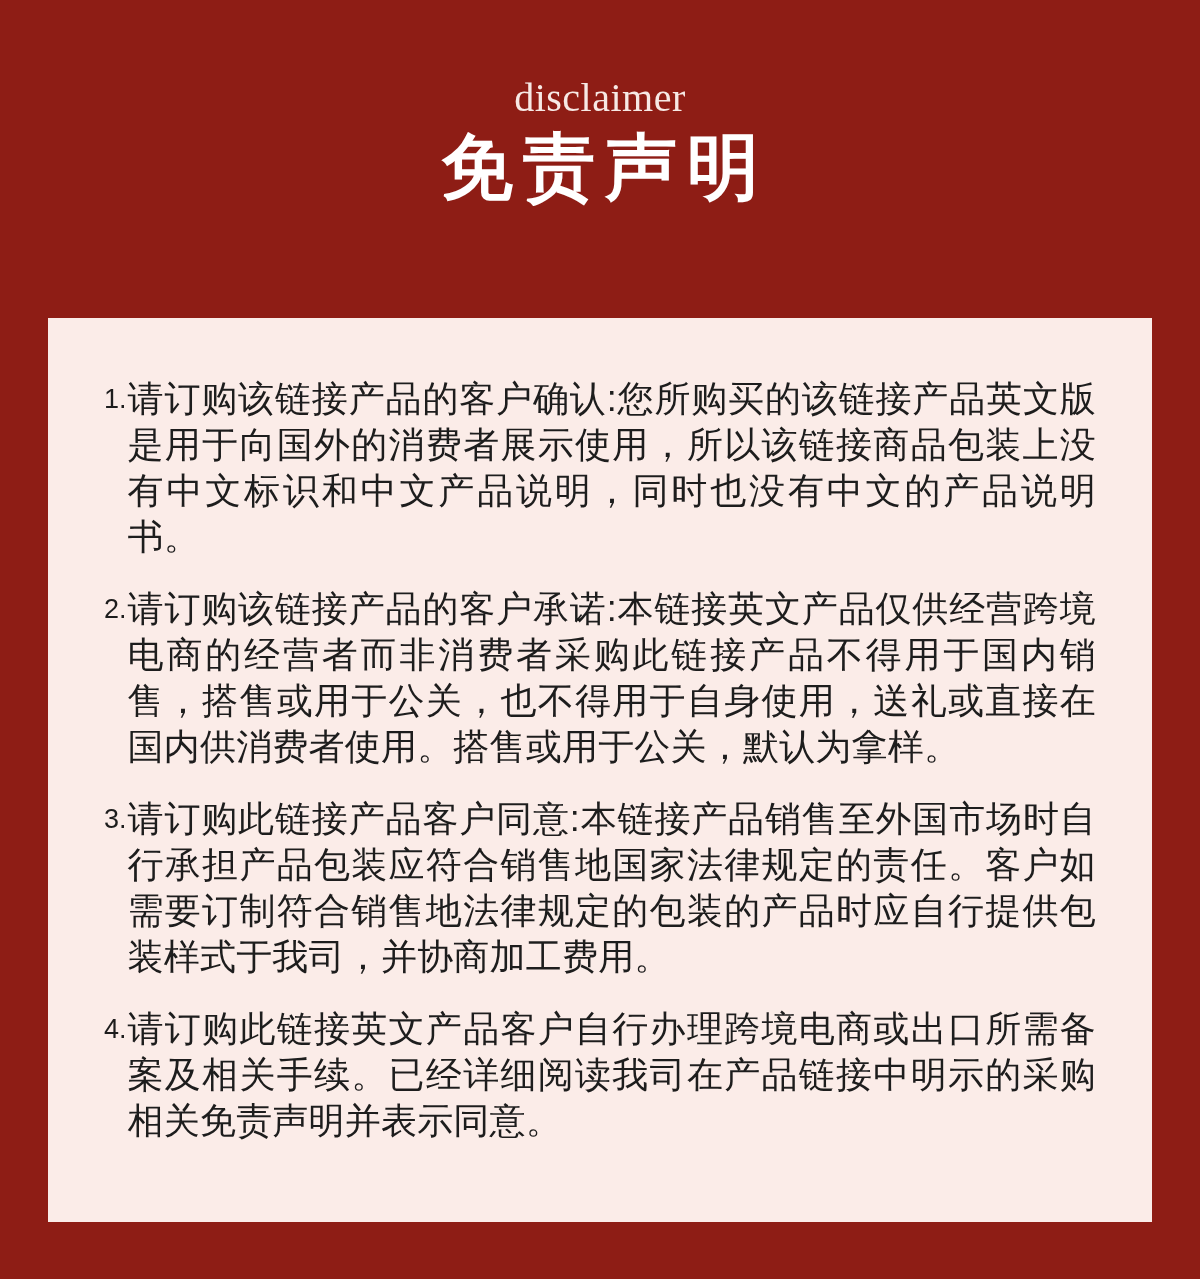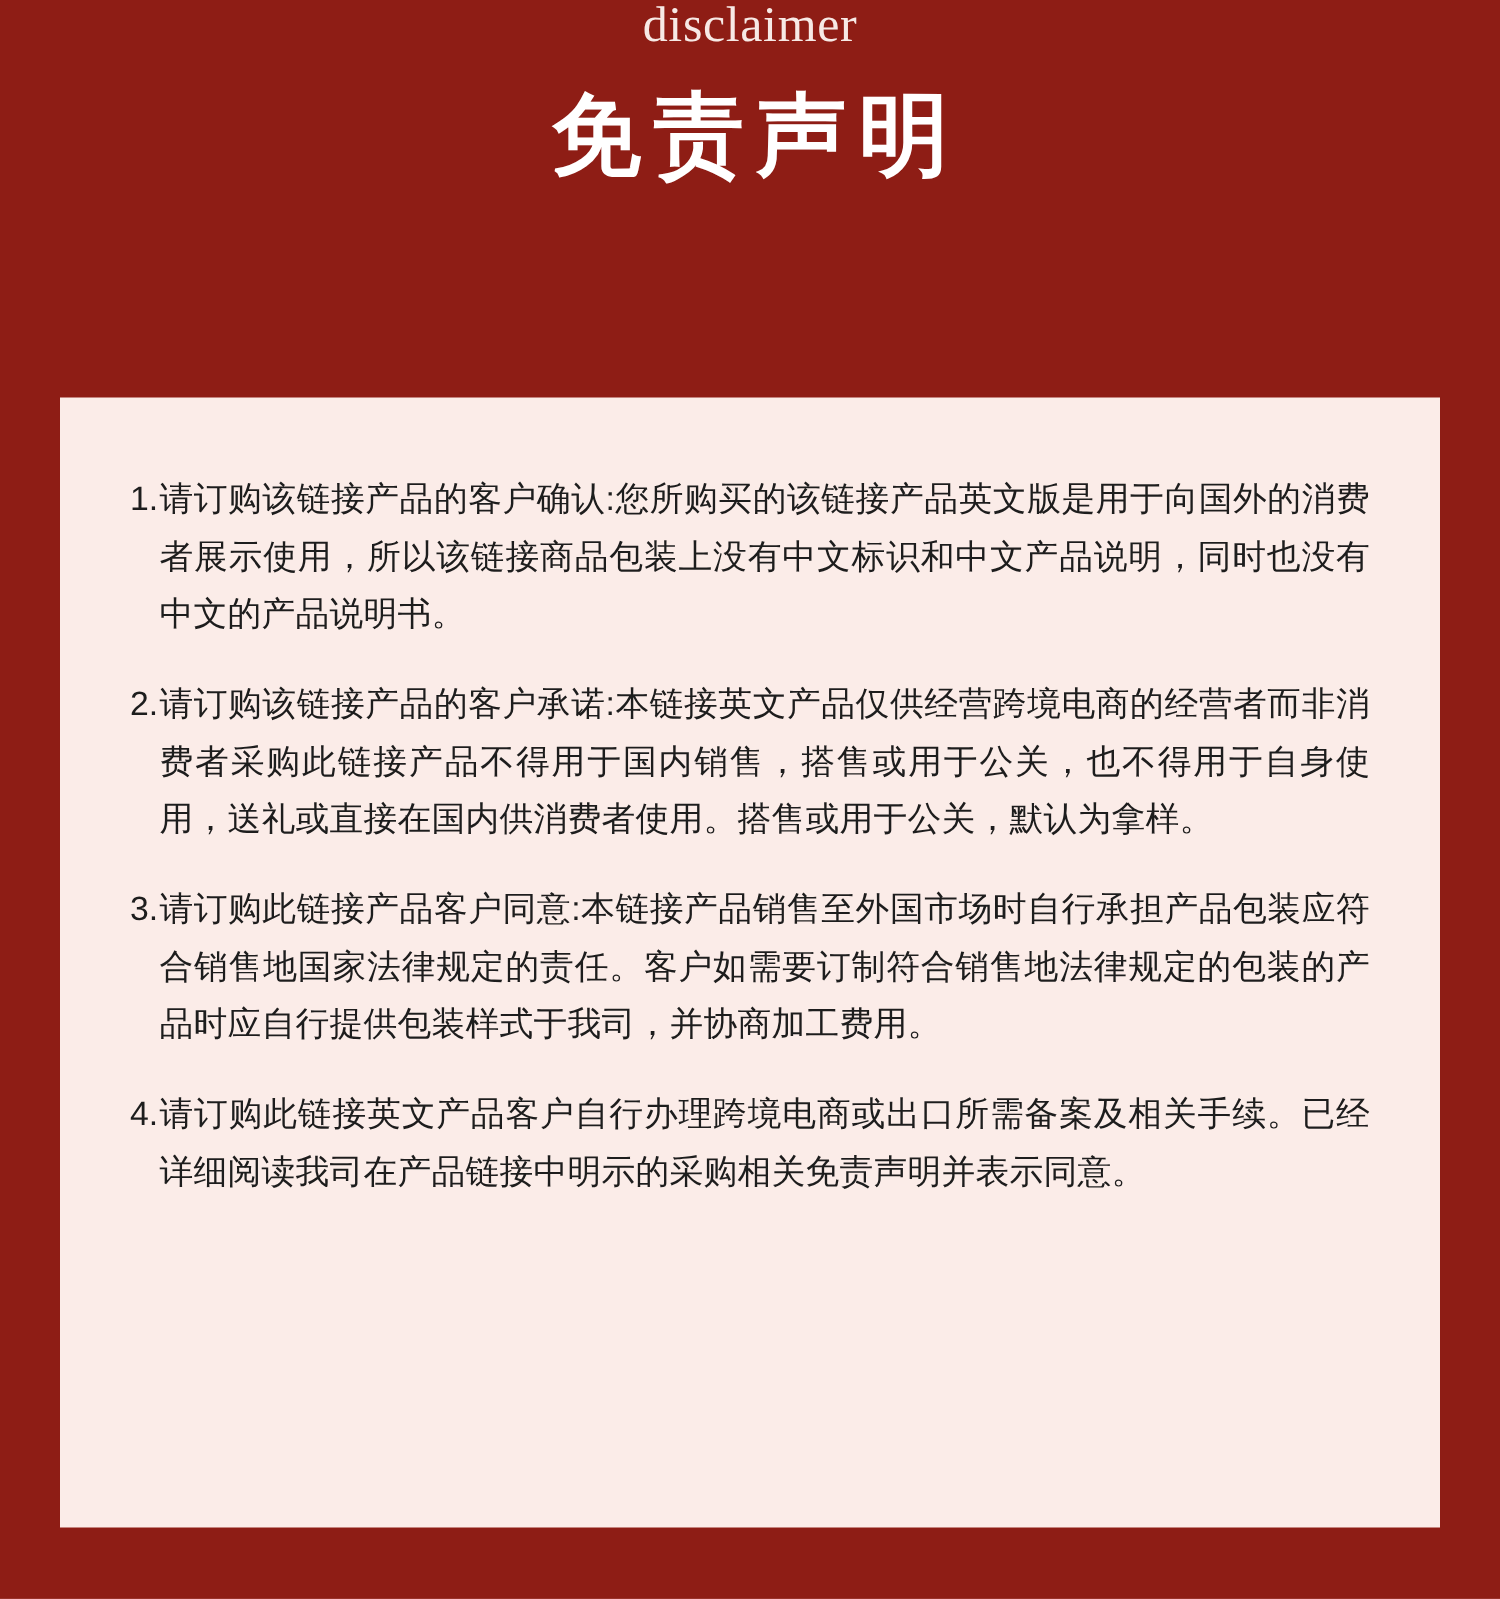--- a/index.html
+++ b/index.html
@@ -15,31 +15,32 @@
   }
   .page {
     position: relative;
     width: 1200px;
     height: 1279px;
     background: #8e1d15;
     box-sizing: border-box;
   }
   .header {
     text-align: center;
+    padding-top: 78px;
   }
   .title-en {
     font-family: "Liberation Serif", serif;
     font-size: 40px;
     color: #f7e9e5;
     letter-spacing: 0.5px;
     line-height: 1;
     font-weight: 400;
   }
   .title-cn {
-    margin-top: 30px;
+    margin-top: 10px;
     font-family: "Liberation Sans", sans-serif;
     font-size: 72px;
     font-weight: 700;
     color: #ffffff;
     letter-spacing: 10px;
     line-height: 1.1;
     text-indent: 10px;
   }
   .panel {
     position: absolute;
@@ -62,21 +63,21 @@
   .num {
     flex: 0 0 auto;
     font-size: 27px;
     line-height: 46px;
     color: #1d1d1d;
     font-family: "Liberation Sans", sans-serif;
     padding-right: 1px;
   }
   .text {
     flex: 1 1 auto;
-    font-size: 27px;
+    font-size: 36px;
     line-height: 46px;
     color: #1d1d1d;
     letter-spacing: 0.2px;
     text-align: justify;
     font-family: "Liberation Sans", sans-serif;
   }
 </style>
 </head>
 <body>
 

